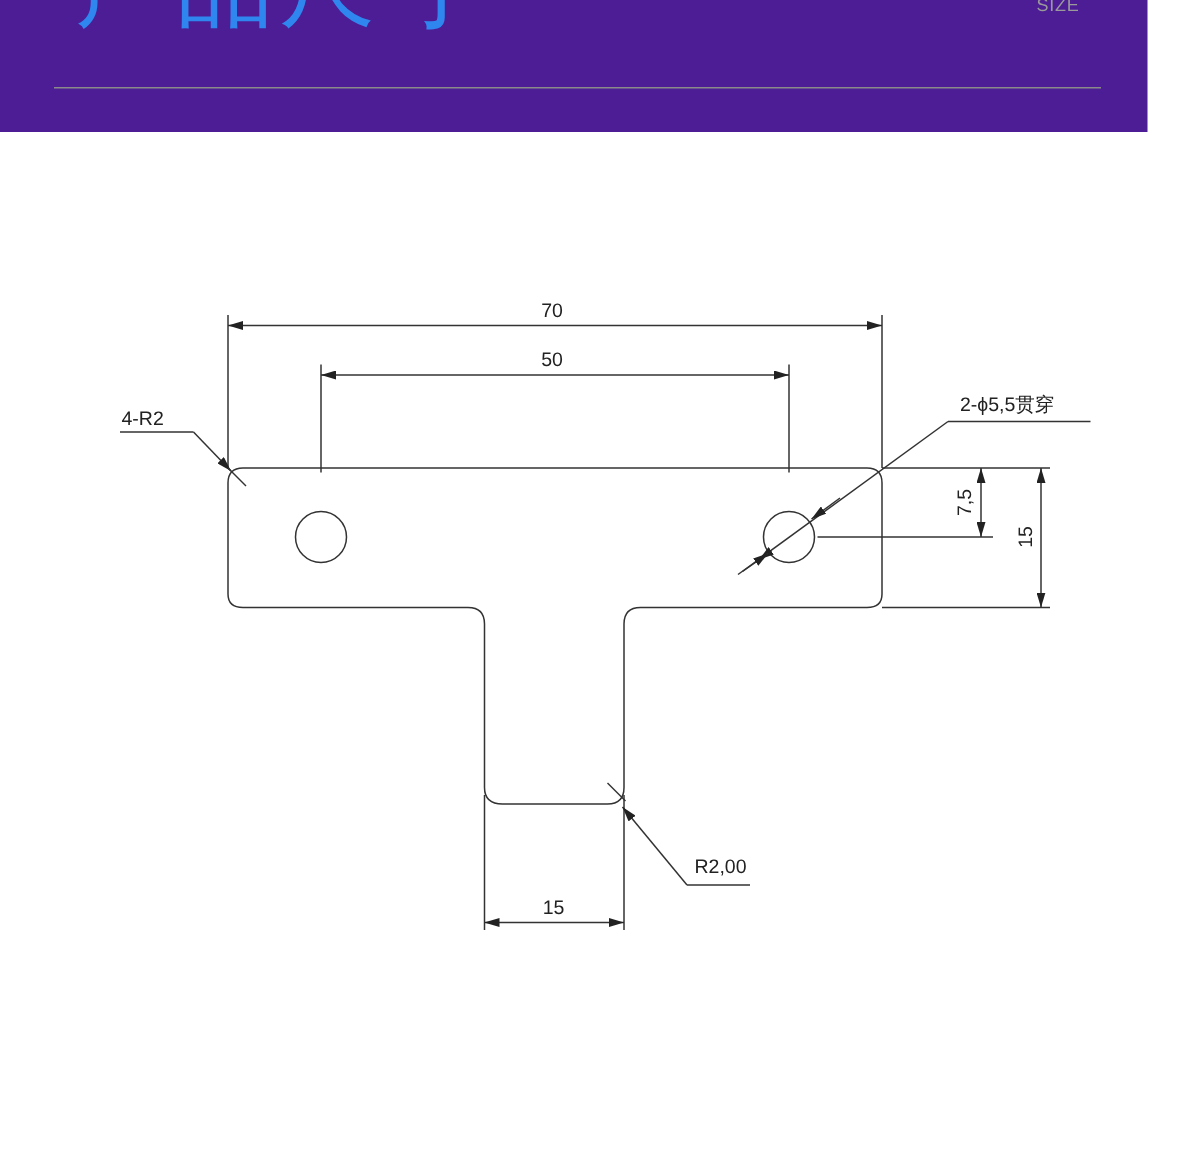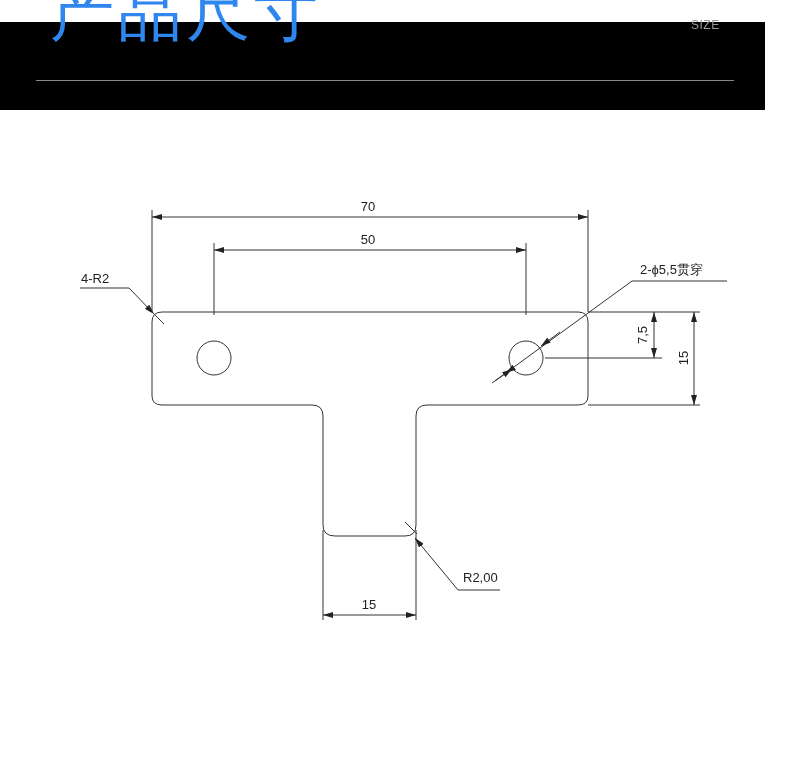--- a/index.html
+++ b/index.html
@@ -1,17 +1,17 @@
 <!DOCTYPE html>
 <html><head>
 <meta charset="utf-8">
 <style>
   html,body{margin:0;padding:0;background:#ffffff;}
   body{width:790px;height:770px;position:relative;overflow:hidden;font-family:"DejaVu Sans",sans-serif;}
-  .header{position:absolute;left:0;top:0;width:765px;height:88px;background:#000000;margin-top:22px;}
+  .header{position:absolute;left:0;top:0;width:765px;height:88px;background:#4c1d95;}
   .title{position:absolute;left:50px;top:-42px;font-size:64px;color:#2f86ee;letter-spacing:4px;line-height:1;white-space:nowrap;font-family:"DejaVu Sans",sans-serif;}
   .subtitle{position:absolute;left:691px;top:-4px;font-size:12px;color:#9a9a9a;letter-spacing:0.5px;font-family:"Liberation Sans",sans-serif;}
   .rule{position:absolute;left:36px;top:58px;width:698px;height:1px;background:#8a8a8a;}
   svg.drawing{position:absolute;left:0;top:0;}
   svg text{font-family:"Liberation Sans Narrow","Liberation Sans",sans-serif;font-size:13px;fill:#222;}
 </style>
 </head>
 <body>
 
 <div class="header">

